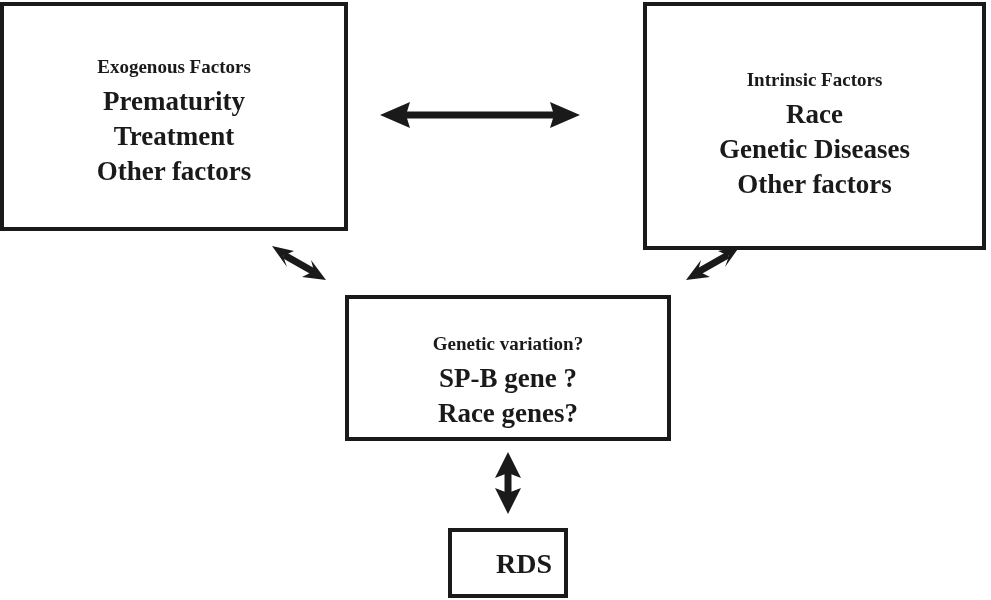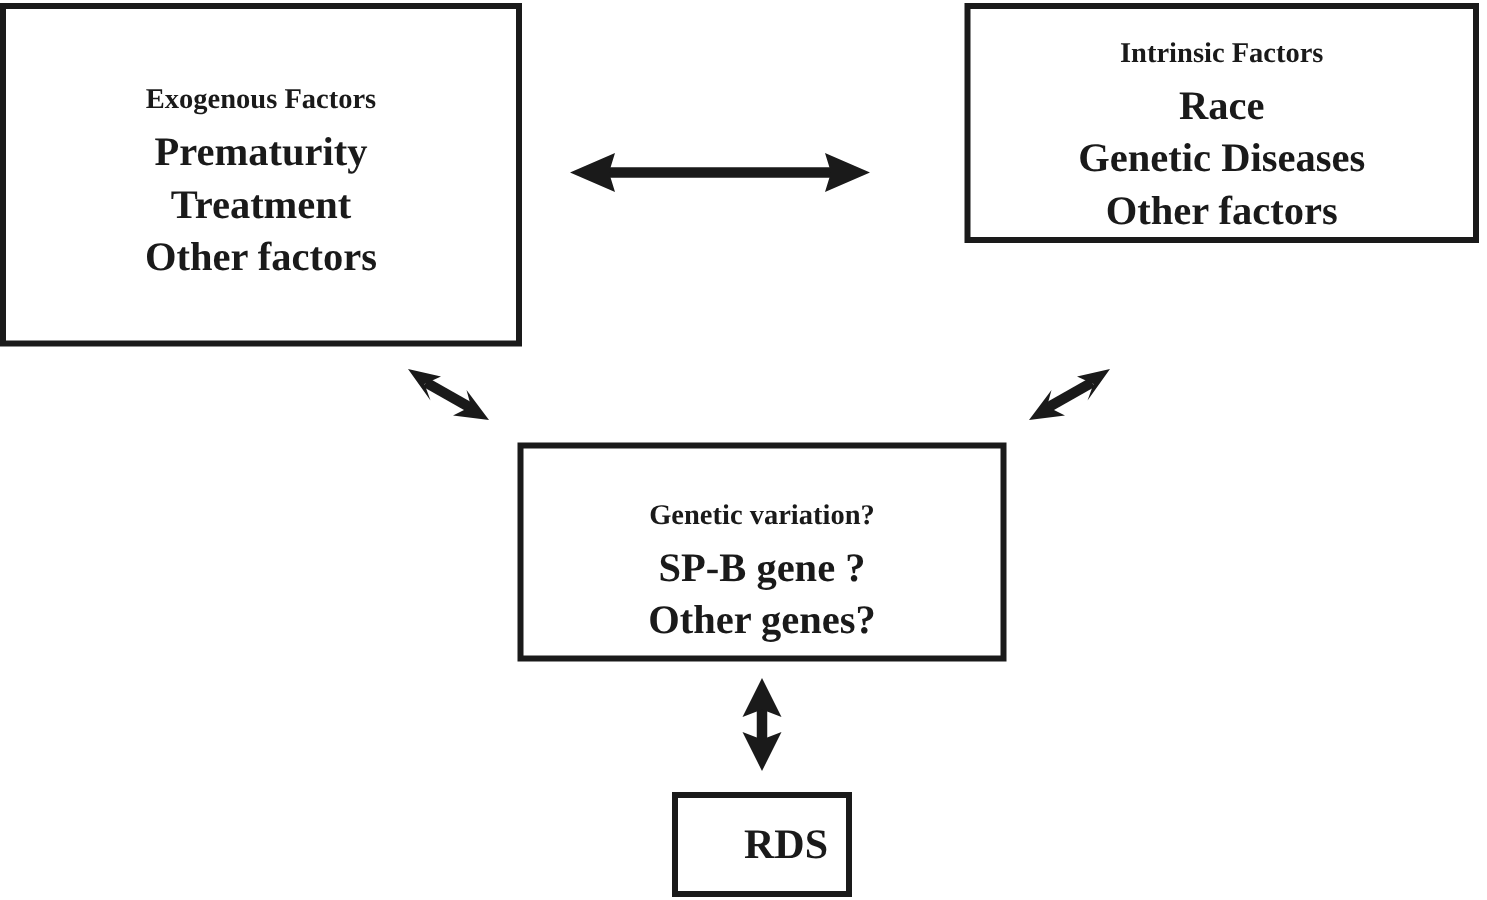--- a/index.html
+++ b/index.html
@@ -45,21 +45,21 @@
     left: 0px;
     top: 2px;
     width: 348px;
     height: 229px;
     padding-top: 4px;
   }
   #box-intrinsic {
     left: 643px;
     top: 2px;
     width: 343px;
-    height: 160px;
+    height: 248px;
     padding-top: 12px;
   }
   #box-genetic {
     left: 345px;
     top: 295px;
     width: 326px;
     height: 146px;
     padding-top: 20px;
   }
   #box-rds {
@@ -96,21 +96,21 @@
   <div class="node-box" id="box-intrinsic">
     <div class="node-title">Intrinsic Factors</div>
     <div class="node-line">Race</div>
     <div class="node-line">Genetic Diseases</div>
     <div class="node-line">Other factors</div>
   </div>
 
   <div class="node-box" id="box-genetic">
     <div class="node-title">Genetic variation?</div>
     <div class="node-line">SP-B gene ?</div>
-    <div class="node-line">Other genes?</div>
+    <div class="node-line">Race genes?</div>
   </div>
 
   <div class="node-box" id="box-rds">
     <div class="node-line">RDS</div>
   </div>
 
   <svg class="arrow-svg" id="arrow-horizontal" width="200" height="40">
     <line x1="24" y1="20" x2="176" y2="20" stroke="#1a1a1a" stroke-width="7"></line>
     <polygon points="0,20 30,7 26,20 30,33" fill="#1a1a1a"></polygon>
     <polygon points="200,20 170,7 174,20 170,33" fill="#1a1a1a"></polygon>

